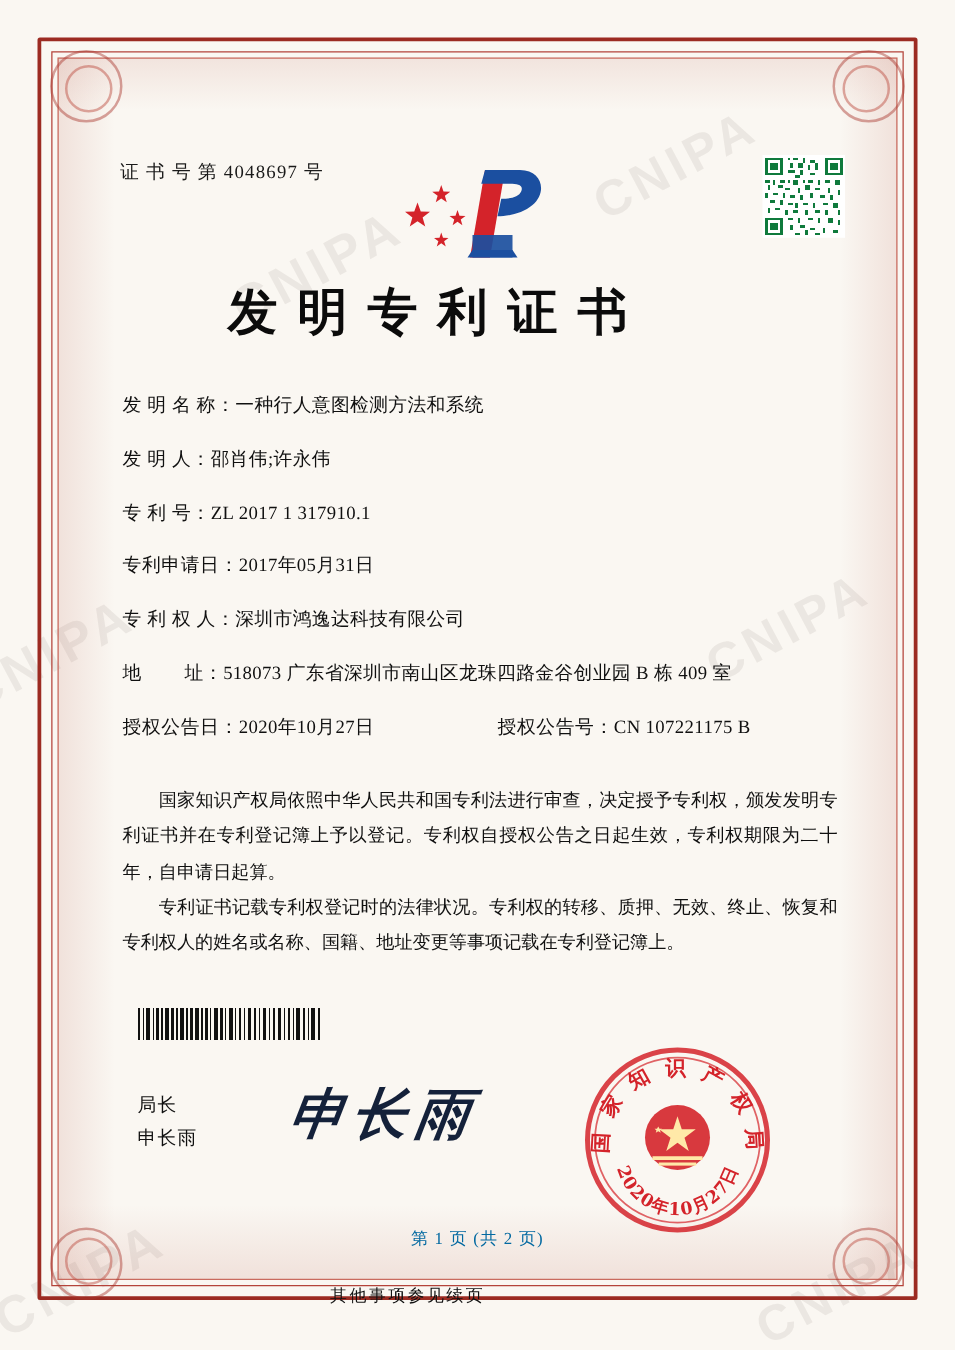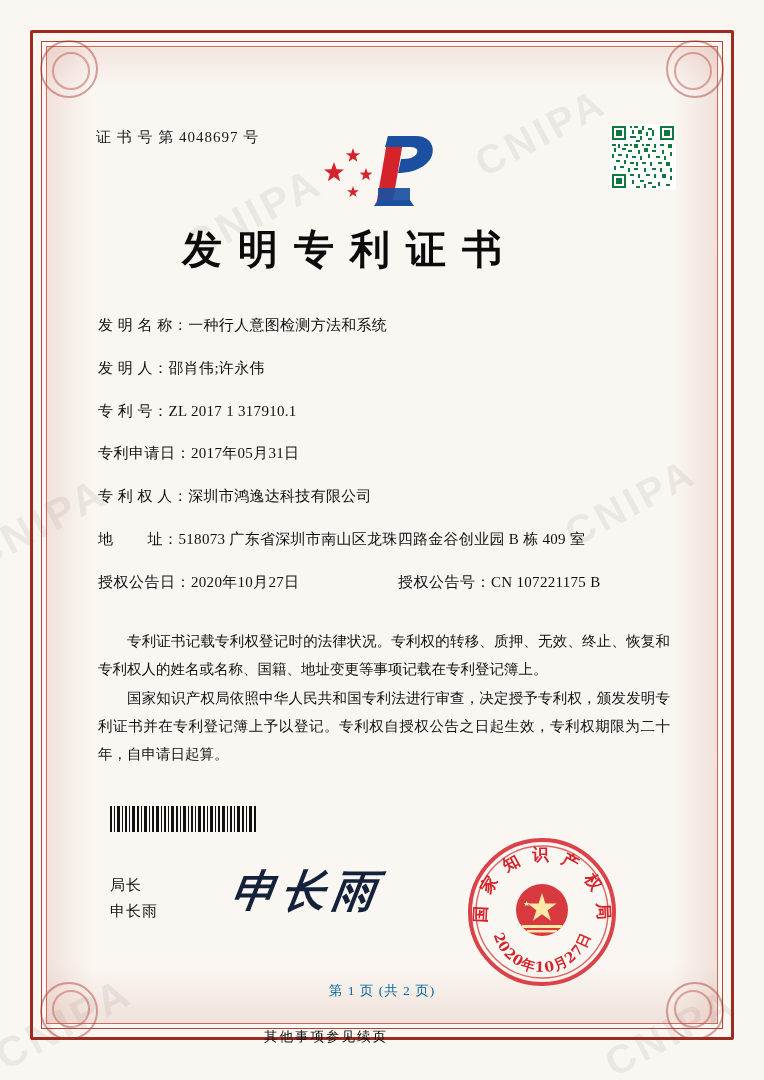--- a/index.html
+++ b/index.html
@@ -377,22 +377,22 @@
         <span class="f-value">2020年10月27日</span>
       </span>
       <span class="half-right">
         <span class="f-label">授权公告号：</span>
         <span class="f-value">CN 107221175 B</span>
       </span>
     </div>
   </div>
 
   <div class="body-text">
+    <p>国家知识产权局依照中华人民共和国专利法进行审查，决定授予专利权，颁发发明专利证书并在专利登记簿上予以登记。专利权自授权公告之日起生效，专利权期限为二十年，自申请日起算。</p>
     <p>专利证书记载专利权登记时的法律状况。专利权的转移、质押、无效、终止、恢复和专利权人的姓名或名称、国籍、地址变更等事项记载在专利登记簿上。</p>
-    <p>国家知识产权局依照中华人民共和国专利法进行审查，决定授予专利权，颁发发明专利证书并在专利登记簿上予以登记。专利权自授权公告之日起生效，专利权期限为二十年，自申请日起算。</p>
   </div>
 
   <div class="barcode">
     <svg width="148" height="26" viewBox="0 0 148 26" shape-rendering="crispEdges">
       <rect width="148" height="26" fill="#faf7f2"></rect>
       <g fill="#111">
         <rect x="0" y="0" width="2" height="26"></rect>
           <rect x="4" y="0" width="1" height="26"></rect>
         <rect x="7" y="0" width="3" height="26"></rect>
           <rect x="12" y="0" width="1" height="26"></rect>

